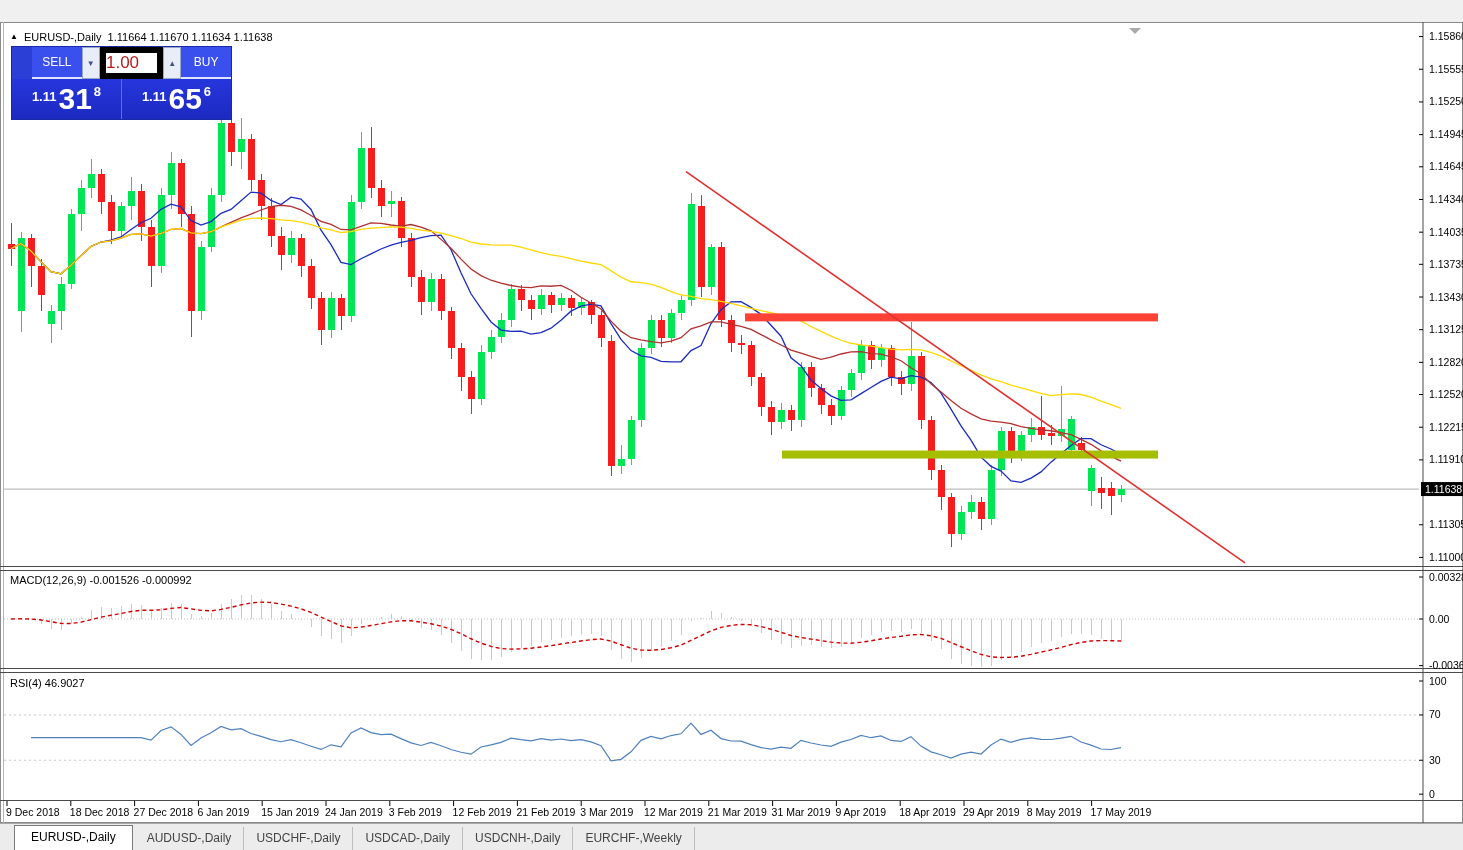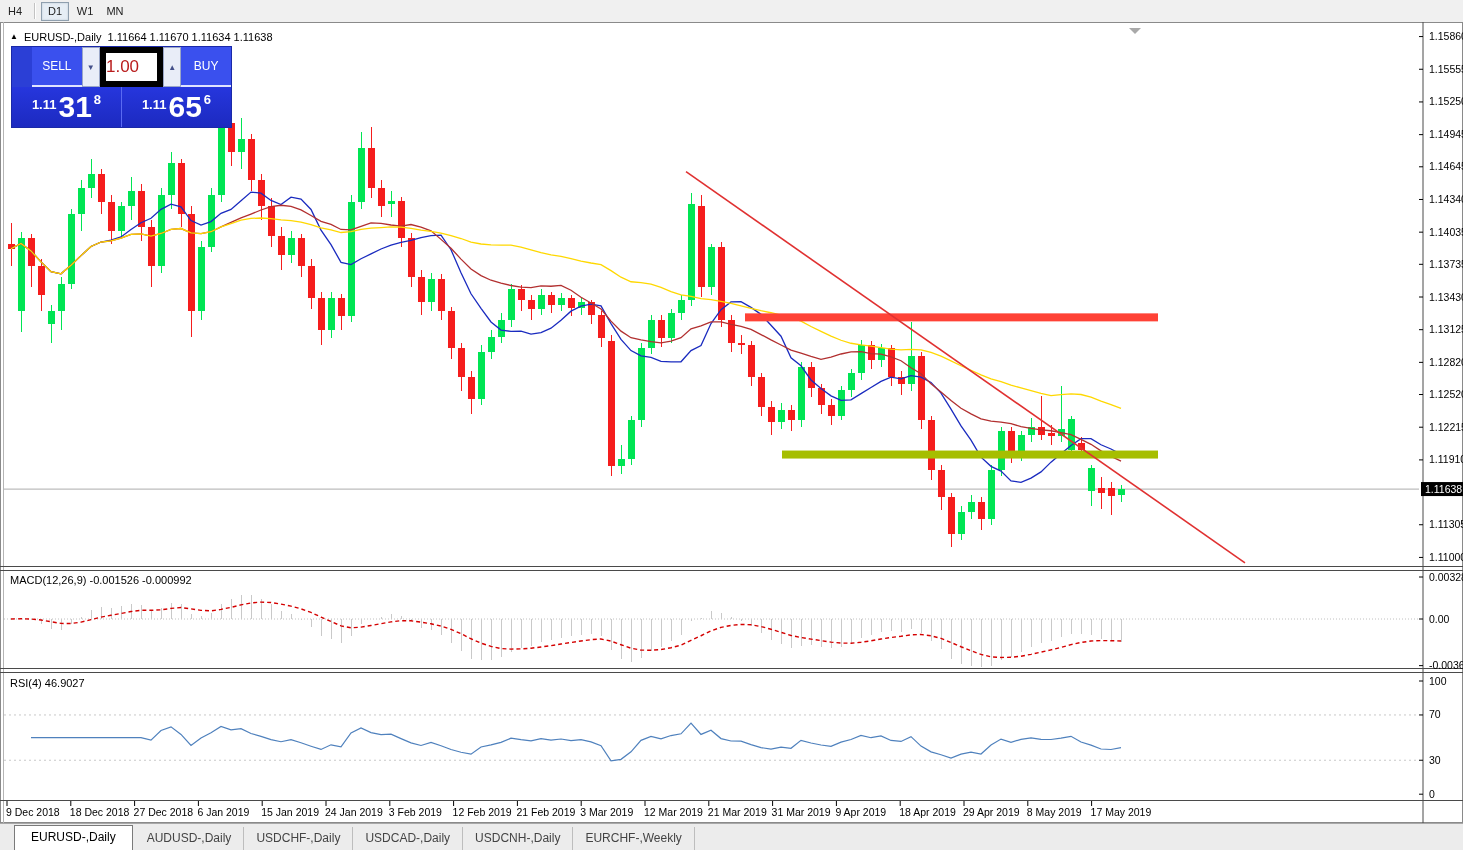--- a/index.html
+++ b/index.html
@@ -9,21 +9,21 @@
   .tf-btn{min-width:26px;height:17px;margin:1px 1px;display:flex;align-items:center;justify-content:center;font-size:11px;color:#222;border:1px solid transparent;cursor:default;}
   .tf-btn.active{border:1px solid #8f9fae;background:#e6eef5;box-shadow:inset 0 0 2px #b8c6d2;}
   .tb-sep{width:1px;height:16px;background:#c2c2c2;margin:0 4px;border-right:1px solid #fff;}
   
   .chartwrap{position:absolute;left:0;top:22px;width:1463px;height:801px;background:#fff;}
   #chart-svg{position:absolute;left:0;top:0;}
   .chart-header{position:absolute;left:10px;top:9px;font-size:11px;color:#000;display:flex;align-items:center;gap:6px;}
   .collapse-tri{font-size:8px;color:#000;line-height:1;}
   
   .trade-panel{position:absolute;left:11px;top:24px;width:219px;background:#2b3fd6;border:1px solid #1a29a8;}
-  .tp-row1{display:flex;height:40px;align-items:stretch;background:#2b3fd6;padding-left:20px;}
+  .tp-row1{display:flex;height:32px;align-items:stretch;background:#2b3fd6;padding-left:20px;}
   .tp-btn{width:52px;display:flex;align-items:center;justify-content:center;color:#fff;font-size:12px;background:#3a50ee;border-bottom:2px solid #dfe4ff;cursor:pointer;}
   .tp-spin{width:17px;display:flex;align-items:center;justify-content:center;background:#e9edf8;border:1px solid #9aa6c8;color:#44508a;font-size:8px;cursor:pointer;}
   .tp-vol{flex:1;background:#fff;border:6px solid #000000;color:#b91c1c;font-size:17px;display:flex;align-items:center;justify-content:flex-end;padding-right:18px;}
   .tp-row2{display:flex;height:40px;}
   .tp-price{flex:1;background:linear-gradient(#2636dd,#1c2ac0);color:#fff;display:flex;align-items:center;justify-content:center;gap:2px;}
   .tp-price.left{border-right:1px solid #5a6af2;}
   .tp-small{font-size:13px;font-weight:bold;align-self:flex-end;margin-bottom:15px;}
   .tp-big{font-size:30px;font-weight:bold;line-height:38px;}
   .tp-sup{font-size:13px;font-weight:bold;align-self:flex-start;margin-top:5px;}
   
@@ -33,27 +33,20 @@
   
   .tabbar{position:absolute;left:0;top:823px;width:1463px;height:27px;background:#ececec;border-top:1px solid #a8a8a8;display:flex;align-items:flex-end;padding-left:14px;box-sizing:border-box;}
   .tab{font-size:12px;color:#444;padding:4px 12px 5px;border-right:1px solid #bdbdbd;cursor:pointer;white-space:nowrap;}
   .tab.active{background:#fff;color:#000;border:1px solid #7a7a7a;border-bottom:none;padding:4px 16px 6px;margin-right:2px;}
 </style>
 </head>
 <body>
 
 <div class="app">
 
-  <div class="toolbar">
-      <div class="tf-btn">H4</div>
-      <div class="tb-sep"></div>
-      <div class="tf-btn active">D1</div>
-      <div class="tf-btn">W1</div>
-      <div class="tf-btn">MN</div>
-    </div>
 
   <div class="chartwrap">
     <svg id="chart-svg" width="1463" height="801">
         <rect x="0" y="0" width="1463" height="801" fill="#ffffff"></rect>
         <rect x="0.5" y="0.5" width="1462" height="800" fill="none" stroke="#8a8a8a"></rect>
         <line x1="3.5" y1="0" x2="3.5" y2="801" stroke="#b5b5b5"></line>
         <line x1="4" y1="467.0509960159367" x2="1419" y2="467.0509960159367" stroke="#bdbdbd" stroke-width="1.2"></line>
         <g shape-rendering="crispEdges">
           <line x1="11" y1="201.0517928286851" x2="11" y2="243.9203187250995" stroke="#f51d1d" stroke-width="1"></line>
           <rect x="7.5" y="222.4860557768923" width="7" height="4.286852589640944" fill="#f51d1d"></rect>

